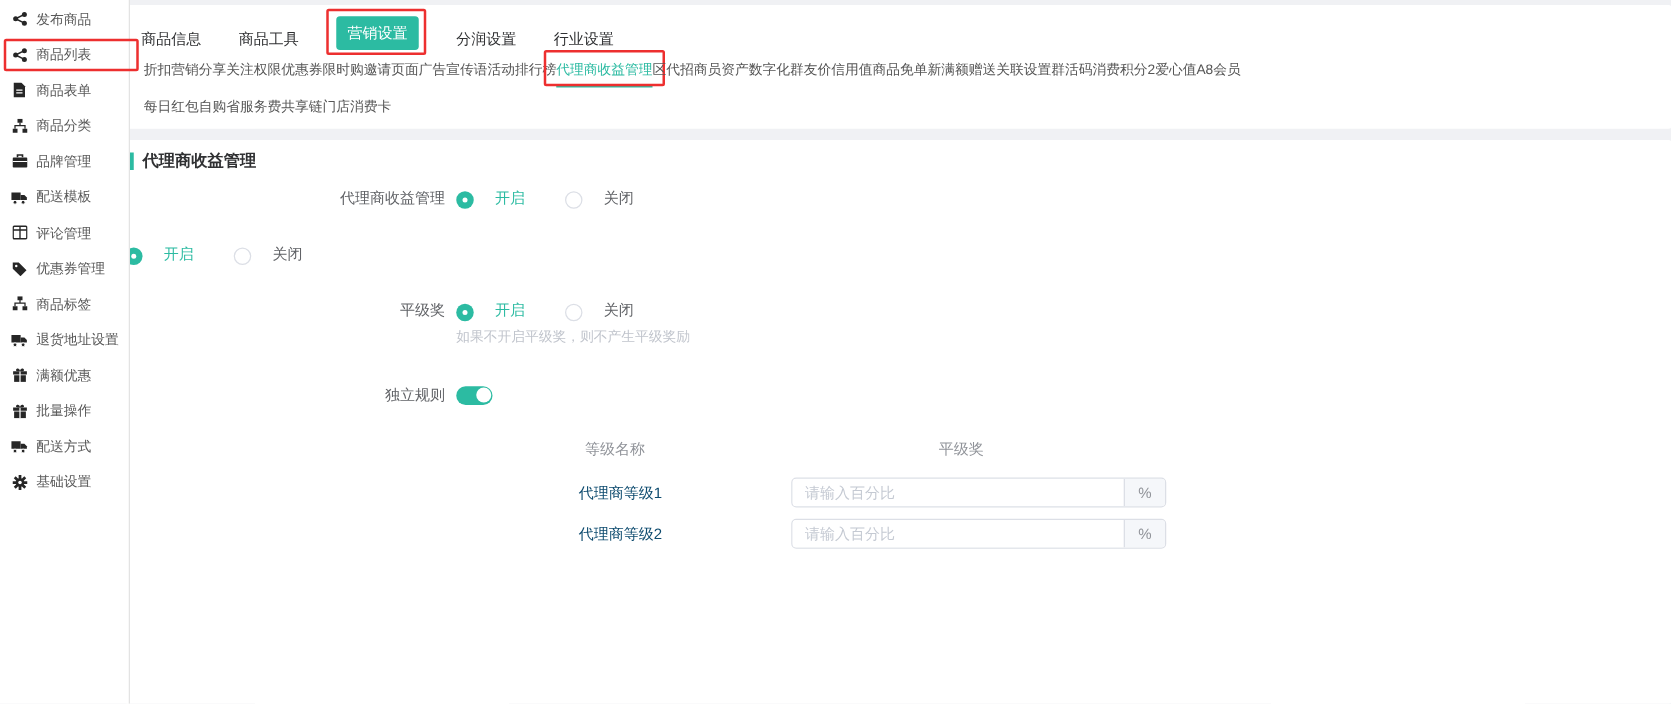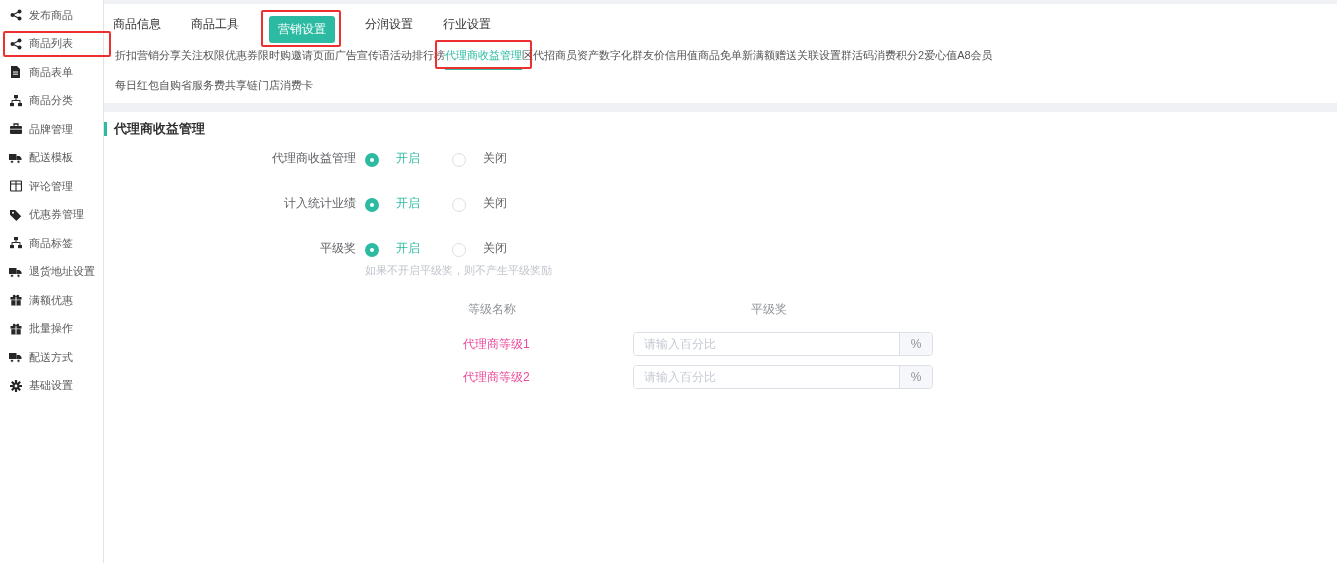--- a/index.html
+++ b/index.html
@@ -16,21 +16,21 @@
   .sb-item { position:relative; height:28.5px; display:flex; align-items:center; gap:7px;
              padding-left:9px; cursor:pointer; }
   .sb-ic { width:13px; height:13px; display:flex; align-items:center; justify-content:center; color:#262626; flex:0 0 13px; }
   .sb-ic svg { display:block; }
   .sb-lb { font-size:11px; color:#595959; white-space:nowrap; }
   .sb-anno { position:absolute; left:3px; right:-8px; top:1px; bottom:1px;
              border:2px solid var(--anno); border-radius:2px; z-index:6; pointer-events:none; }
   
   .main { position:absolute; left:100px; top:0; right:0; bottom:0; }
   .tabcard { position:absolute; top:4px; left:0; right:0; height:99px; background:#fff; border-radius:2px; }
-  .tabs-row { display:flex; align-items:flex-start; gap:30px; padding:12px 0 0 13px; height:36px; }
+  .tabs-row { display:flex; align-items:flex-end; gap:30px; padding:12px 0 0 13px; height:36px; }
   .tab { font-size:12px; color:#303133; cursor:pointer; white-space:nowrap; position:relative; }
   .tab.active { background:var(--accent); color:#fff; padding:5px 9px; border-radius:3px; }
   .tab-anno { position:absolute; left:-8px; right:-6px; top:-6px; bottom:-4px;
               border:2px solid var(--anno); border-radius:2px; pointer-events:none; }
   .subtabs { display:flex; padding-left:15px; align-items:flex-start; }
   .subtabs.r1 { margin-top:8px; }
   .subtabs.r2 { margin-top:8px; }
   .subtab { font-size:11px; color:#555; cursor:pointer; white-space:nowrap; position:relative; padding-bottom:5px; }
   .subtab.active { color:var(--accent); border-bottom:2px solid var(--accent); }
   .subtab-anno { position:absolute; left:-10px; right:-10px; top:-8px; bottom:-1px;
@@ -54,21 +54,21 @@
   .radio.checked .radio-lb { color:var(--accent); }
   .hint { margin:6px 0 0 265px; font-size:11px; color:#c0c4cc; height:12px; line-height:12px; }
   .switch-row { margin-top:30px; }
   .switch { width:29px; height:15px; border-radius:8px; background:var(--accent); position:relative; cursor:pointer; }
   .switch-knob { position:absolute; right:1.5px; top:1.5px; width:12px; height:12px; border-radius:50%; background:#fff; }
   .tbl-head { display:flex; align-items:flex-start; height:20px; margin-top:25px;gap:21px; }
   .th1 { margin-left:368px; width:165px; font-size:12px; color:#909399; }
   .th2 { width:230px; text-align:center; font-size:12px; color:#909399; }
   .tbl-row { display:flex; align-items:center; height:24px; margin-top:11px; }
   .tbl-row.second { margin-top:9px; }
-  .td1 { margin-left:363px; width:170px; font-size:12px; color:#ec4899; }
+  .td1 { margin-left:363px; width:170px; font-size:12px; color:#0c4a6e; }
   .input-group { display:flex; width:300px; height:24px; border:1px solid #dcdfe6; border-radius:4px;
                  overflow:hidden; background:#fff; }
   .pct-input { flex:1; min-width:0; border:0; outline:0; padding:0 10px; font-size:12px; color:#606266;
                font-family:"Liberation Sans","DejaVu Sans",sans-serif; }
   .pct-input::placeholder { color:#c5cad3; }
   .suffix { width:33px; background:#f5f7fa; border-left:1px solid #dcdfe6; display:flex;
             align-items:center; justify-content:center; font-size:12px; color:#909399; }
 </style>
 </head>
 <body>
@@ -277,21 +277,20 @@
         <span class="radio-circle"></span>
         <span class="radio-lb">开启</span>
       </span>
       <span class="radio unchecked">
         <span class="radio-circle"></span>
         <span class="radio-lb">关闭</span>
       </span>
     </div>
 
     <div class="form-row">
-      <div class="form-label">计入统计业绩</div>
       <span class="radio checked">
         <span class="radio-circle"></span>
         <span class="radio-lb">开启</span>
       </span>
       <span class="radio unchecked">
         <span class="radio-circle"></span>
         <span class="radio-lb">关闭</span>
       </span>
     </div>
 
@@ -301,20 +300,26 @@
         <span class="radio-circle"></span>
         <span class="radio-lb">开启</span>
       </span>
       <span class="radio unchecked">
         <span class="radio-circle"></span>
         <span class="radio-lb">关闭</span>
       </span>
     </div>
     <div class="hint">如果不开启平级奖，则不产生平级奖励</div>
 
+    <div class="form-row switch-row">
+      <div class="form-label">独立规则</div>
+      <div class="switch">
+        <span class="switch-knob"></span>
+      </div>
+    </div>
 
     <div class="tbl-head">
       <div class="th1">等级名称</div>
       <div class="th2">平级奖</div>
     </div>
 
     <div class="tbl-row">
       <div class="td1">代理商等级1</div>
       <div class="input-group">
         <input class="pct-input" placeholder="请输入百分比" style="">

